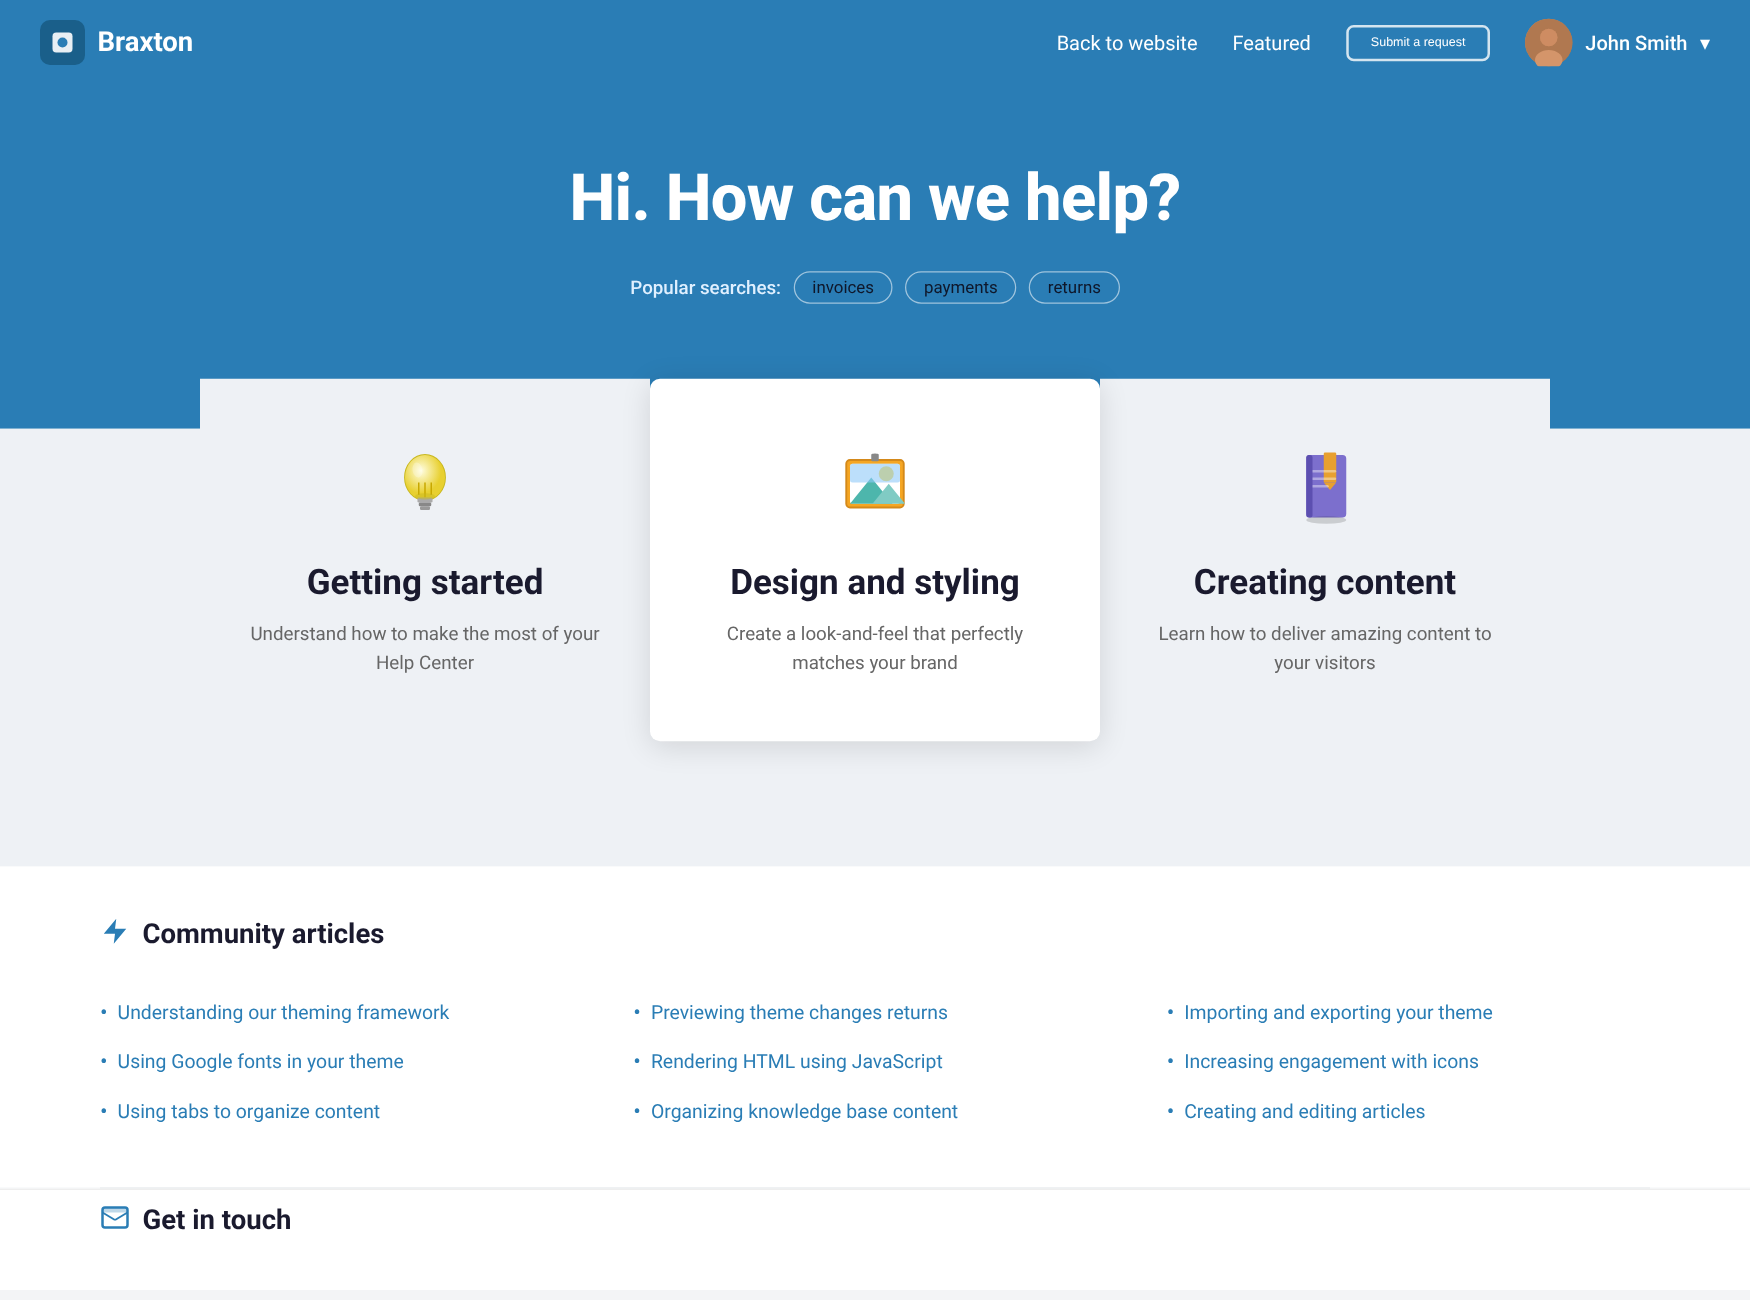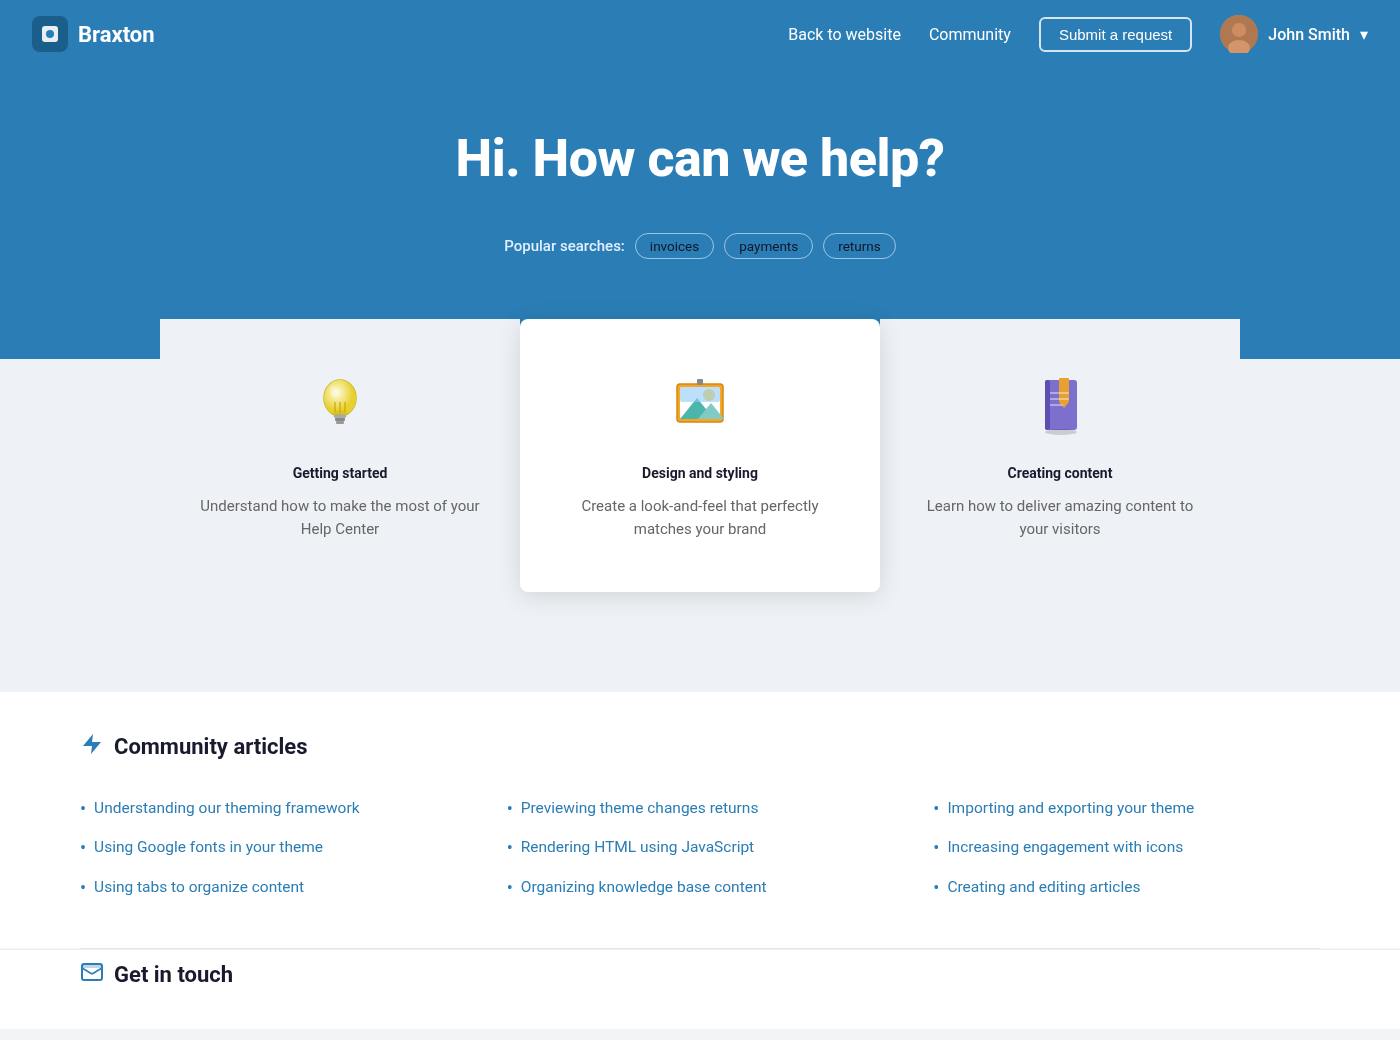--- a/index.html
+++ b/index.html
@@ -44,21 +44,21 @@
       text-decoration: none;
       font-size: 16px;
       font-weight: 400;
     }
     .nav-btn {
       background: transparent;
       border: 2px solid rgba(255,255,255,0.8);
       color: #fff;
       padding: 7px 18px;
       border-radius: 6px;
-      font-size: 15px;
+      font-size: 10px;
       cursor: pointer;
       font-weight: 500;
     }
     .nav-user {
       display: flex;
       align-items: center;
       gap: 10px;
       cursor: pointer;
       color: #fff;
       font-size: 16px;
@@ -78,21 +78,21 @@
     
     .hero {
       background: #2a7db5;
       padding: 60px 32px 100px;
       text-align: center;
     }
     .hero-title {
       color: #fff;
       font-size: 52px;
       font-weight: 800;
-      margin-bottom: 44px;
+      margin-bottom: 28px;
       letter-spacing: -0.5px;
     }
     .search-bar {
       background: #fff;
       border-radius: 8px;
       display: flex;
       align-items: center;
       max-width: 520px;
       margin: 0 auto 24px;
       padding: 10px 18px;
@@ -159,21 +159,21 @@
       position: relative;
       z-index: 2;
     }
     .category-icon {
       width: 72px; height: 72px;
       margin: 0 auto 24px;
       display: flex; align-items: center; justify-content: center;
       font-size: 56px;
     }
     .category-title {
-      font-size: 14px;
+      font-size: 28px;
       font-weight: 700;
       color: #1a1a2e;
       margin-bottom: 14px;
     }
     .category-desc {
       font-size: 15px;
       color: #666;
       line-height: 1.55;
     }
 
@@ -241,21 +241,21 @@
     <div class="brand-logo">
       <svg width="22" height="22" viewBox="0 0 22 22" fill="none" xmlns="http://www.w3.org/2000/svg">
         <rect x="3" y="3" width="16" height="16" rx="3" fill="white" opacity="0.9"></rect>
         <circle cx="11" cy="11" r="4" fill="#2a7db5"></circle>
       </svg>
     </div>
     <span>Braxton</span>
   </a>
   <div class="navbar-right">
     <a class="nav-link" href="#">Back to website</a>
-    <a class="nav-link" href="#">Community</a>
+    <a class="nav-link" href="#">Featured</a>
     <button class="nav-btn">Submit a request</button>
     <div class="nav-user">
       <div class="avatar-img">
 
         <svg width="38" height="38" viewBox="0 0 38 38" xmlns="http://www.w3.org/2000/svg">
           <circle cx="19" cy="19" r="19" fill="#b07850"></circle>
           <circle cx="19" cy="15" r="7" fill="#d4956a"></circle>
           <ellipse cx="19" cy="33" rx="11" ry="8" fill="#d4956a"></ellipse>
           <circle cx="19" cy="15" r="7" fill="#c8845a" opacity="0.5"></circle>
         </svg>

